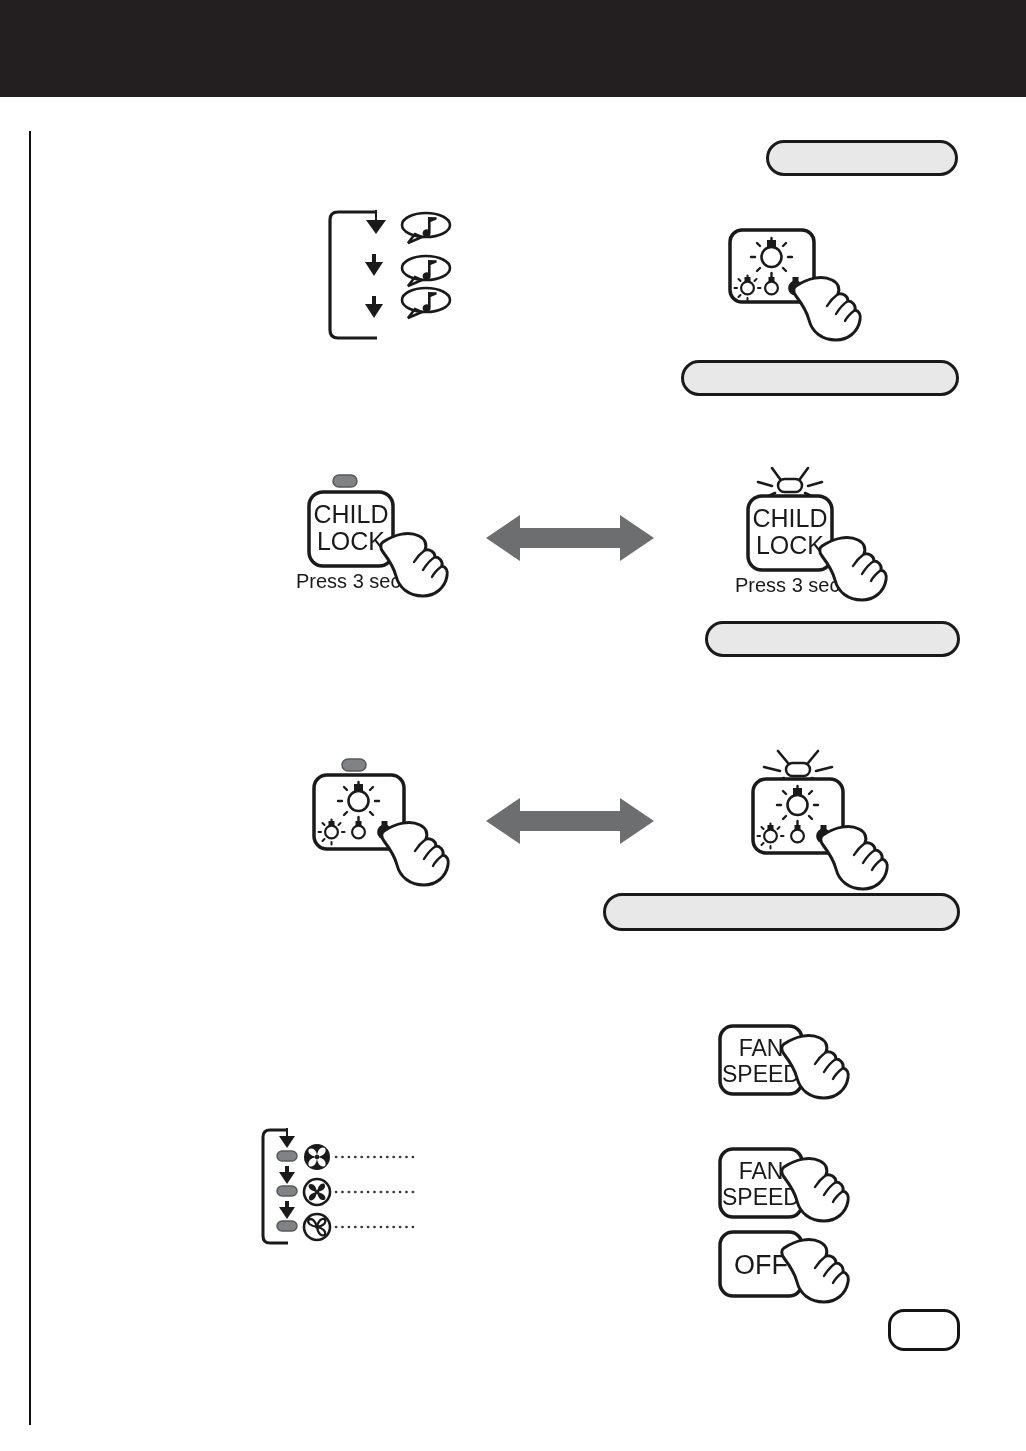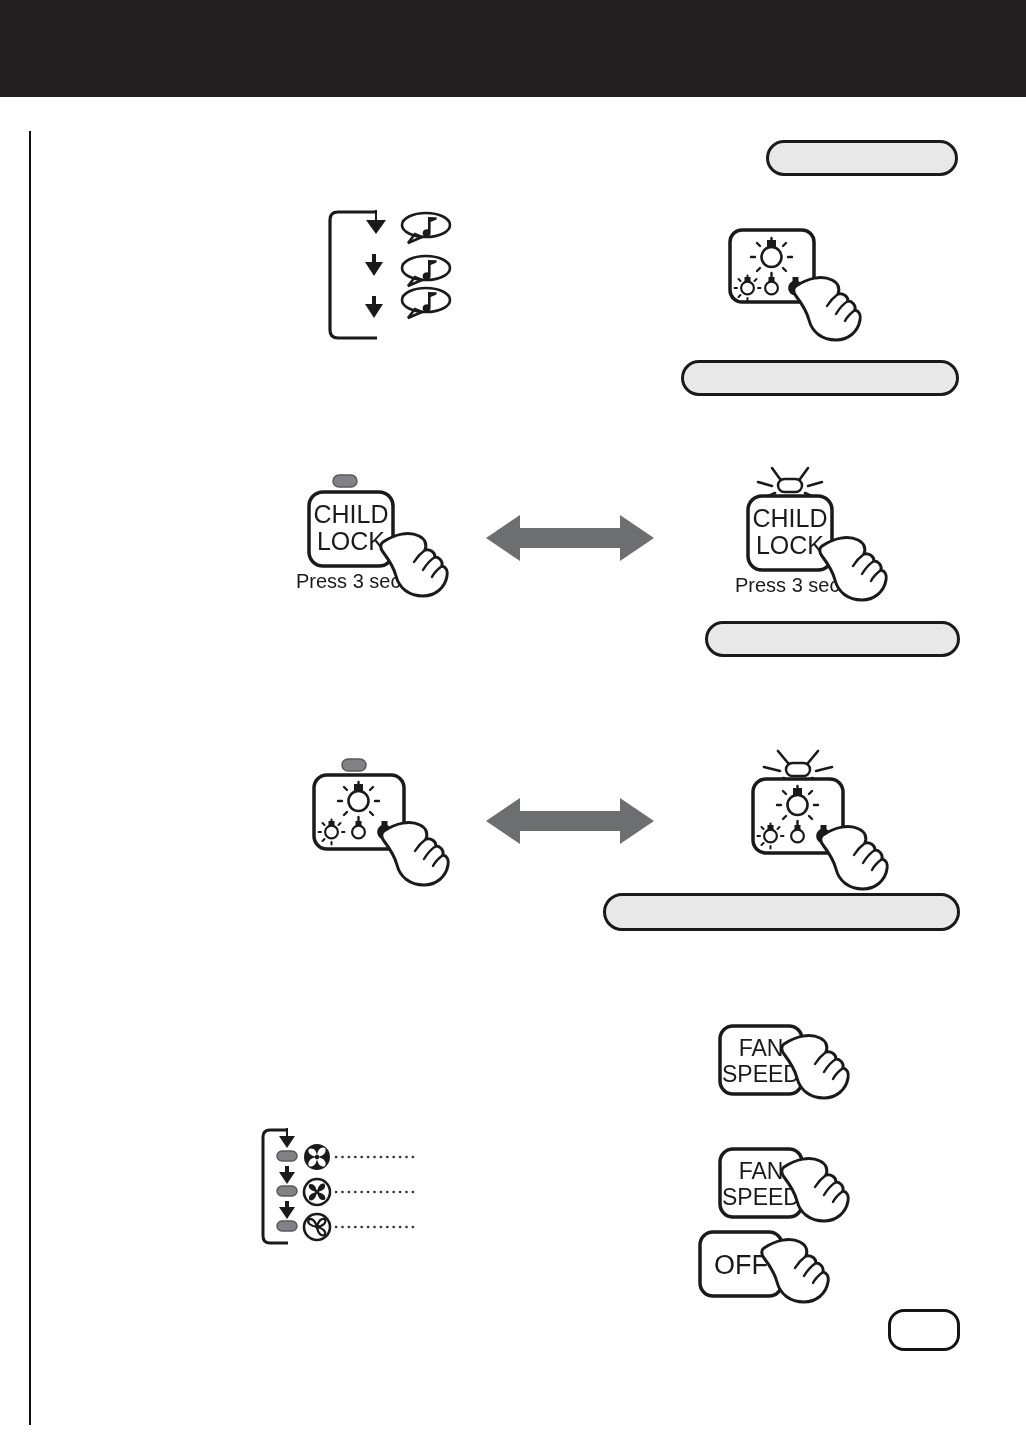--- a/index.html
+++ b/index.html
@@ -436,21 +436,21 @@
           C 30 64, 20 56, 17 44
           C 15 36, 10 28, 4 20
           C 1 16, 1 12, 4 10 Z"></path>
         <path class="ink" stroke-width="2.4" fill="none" stroke-linecap="round" d="M46 18 C 42 21, 38 25, 35 30"></path>
         <path class="ink" stroke-width="2.4" fill="none" stroke-linecap="round" d="M56 25 C 51 28, 47 33, 44 38"></path>
         <path class="ink" stroke-width="2.4" fill="none" stroke-linecap="round" d="M63 34 C 59 37, 55 41, 53 45"></path>
       </g>
     </svg>
   </div>
 
-  <div class="abs" style="left:696px;top:1228px;">
+  <div class="abs" style="left:716px;top:1228px;">
     <svg width="145" height="90" viewBox="0 0 145 90">
       <rect class="btn-outline" x="4" y="4" width="82" height="64" rx="13" ry="13"></rect>
       <text class="btn-label" x="45" y="46" font-size="27">OFF</text>
       <g transform="translate(64,10)">
         <path class="hand" d="M4 10
           C 16 2, 30 -1, 40 4
           C 46 7, 48 12, 46 18
           C 51 17, 56 20, 56 25
           C 60 25, 64 29, 63 34
           C 67 35, 69 39, 68 44

